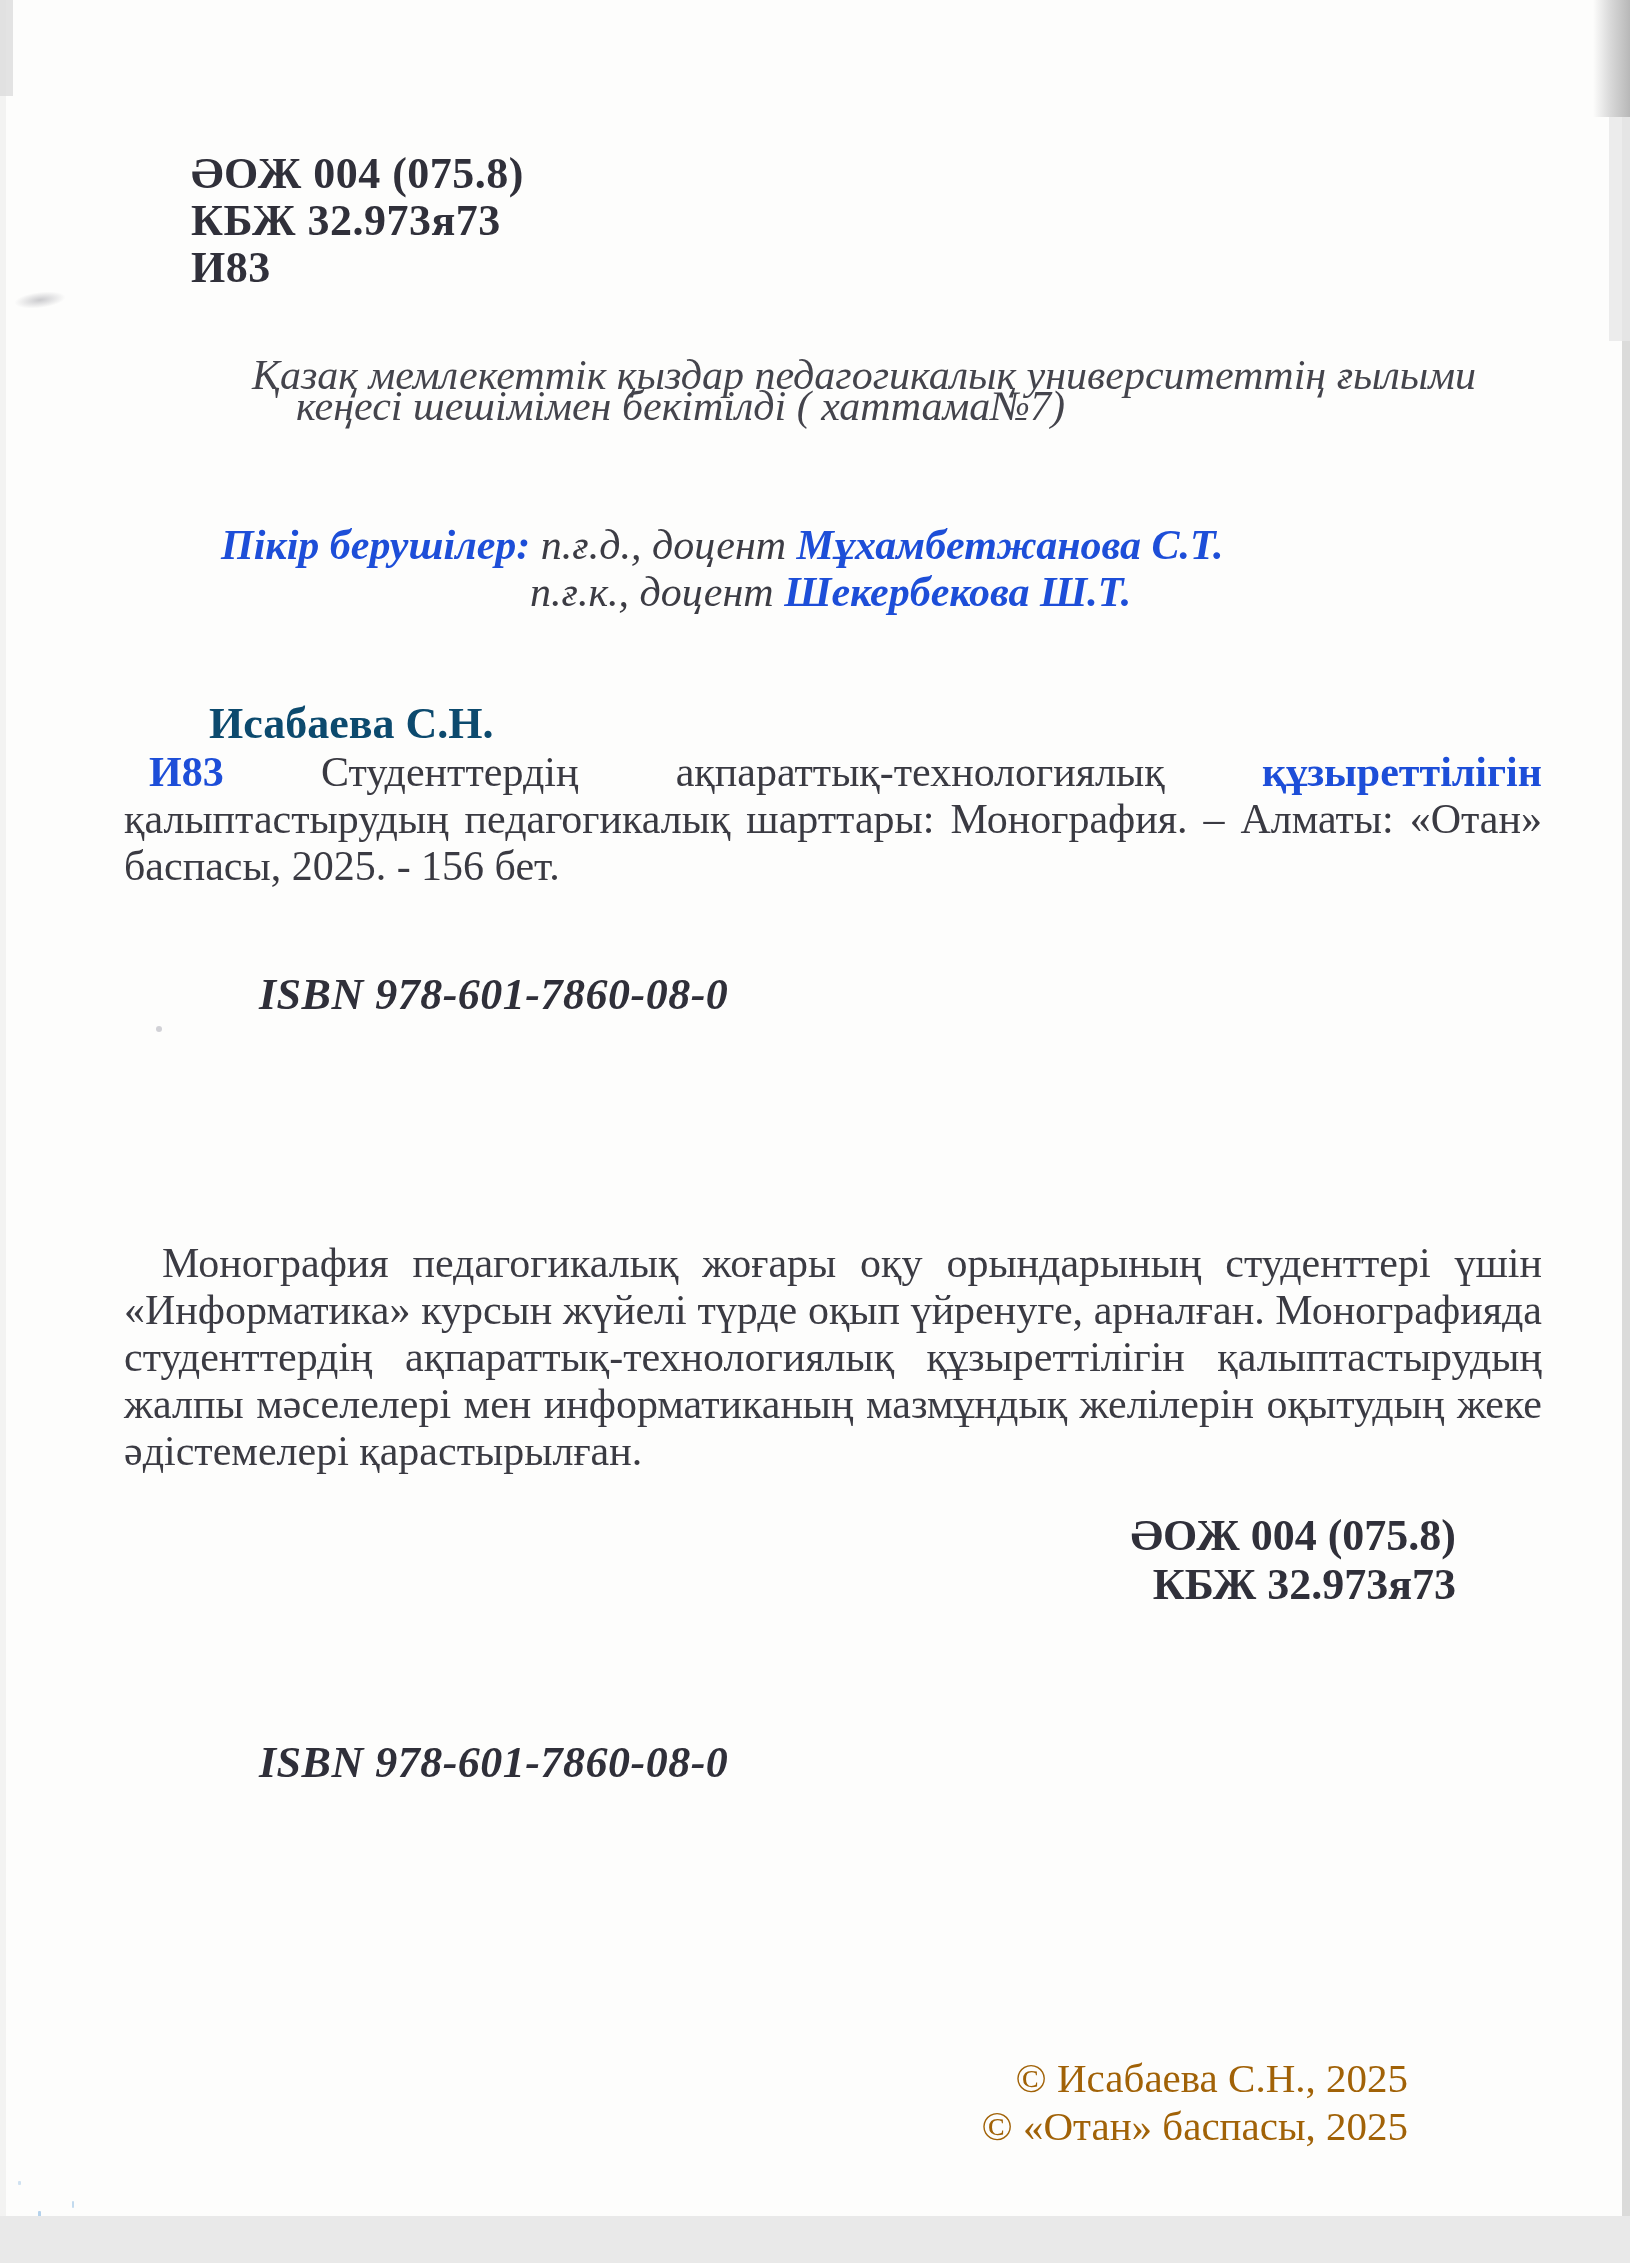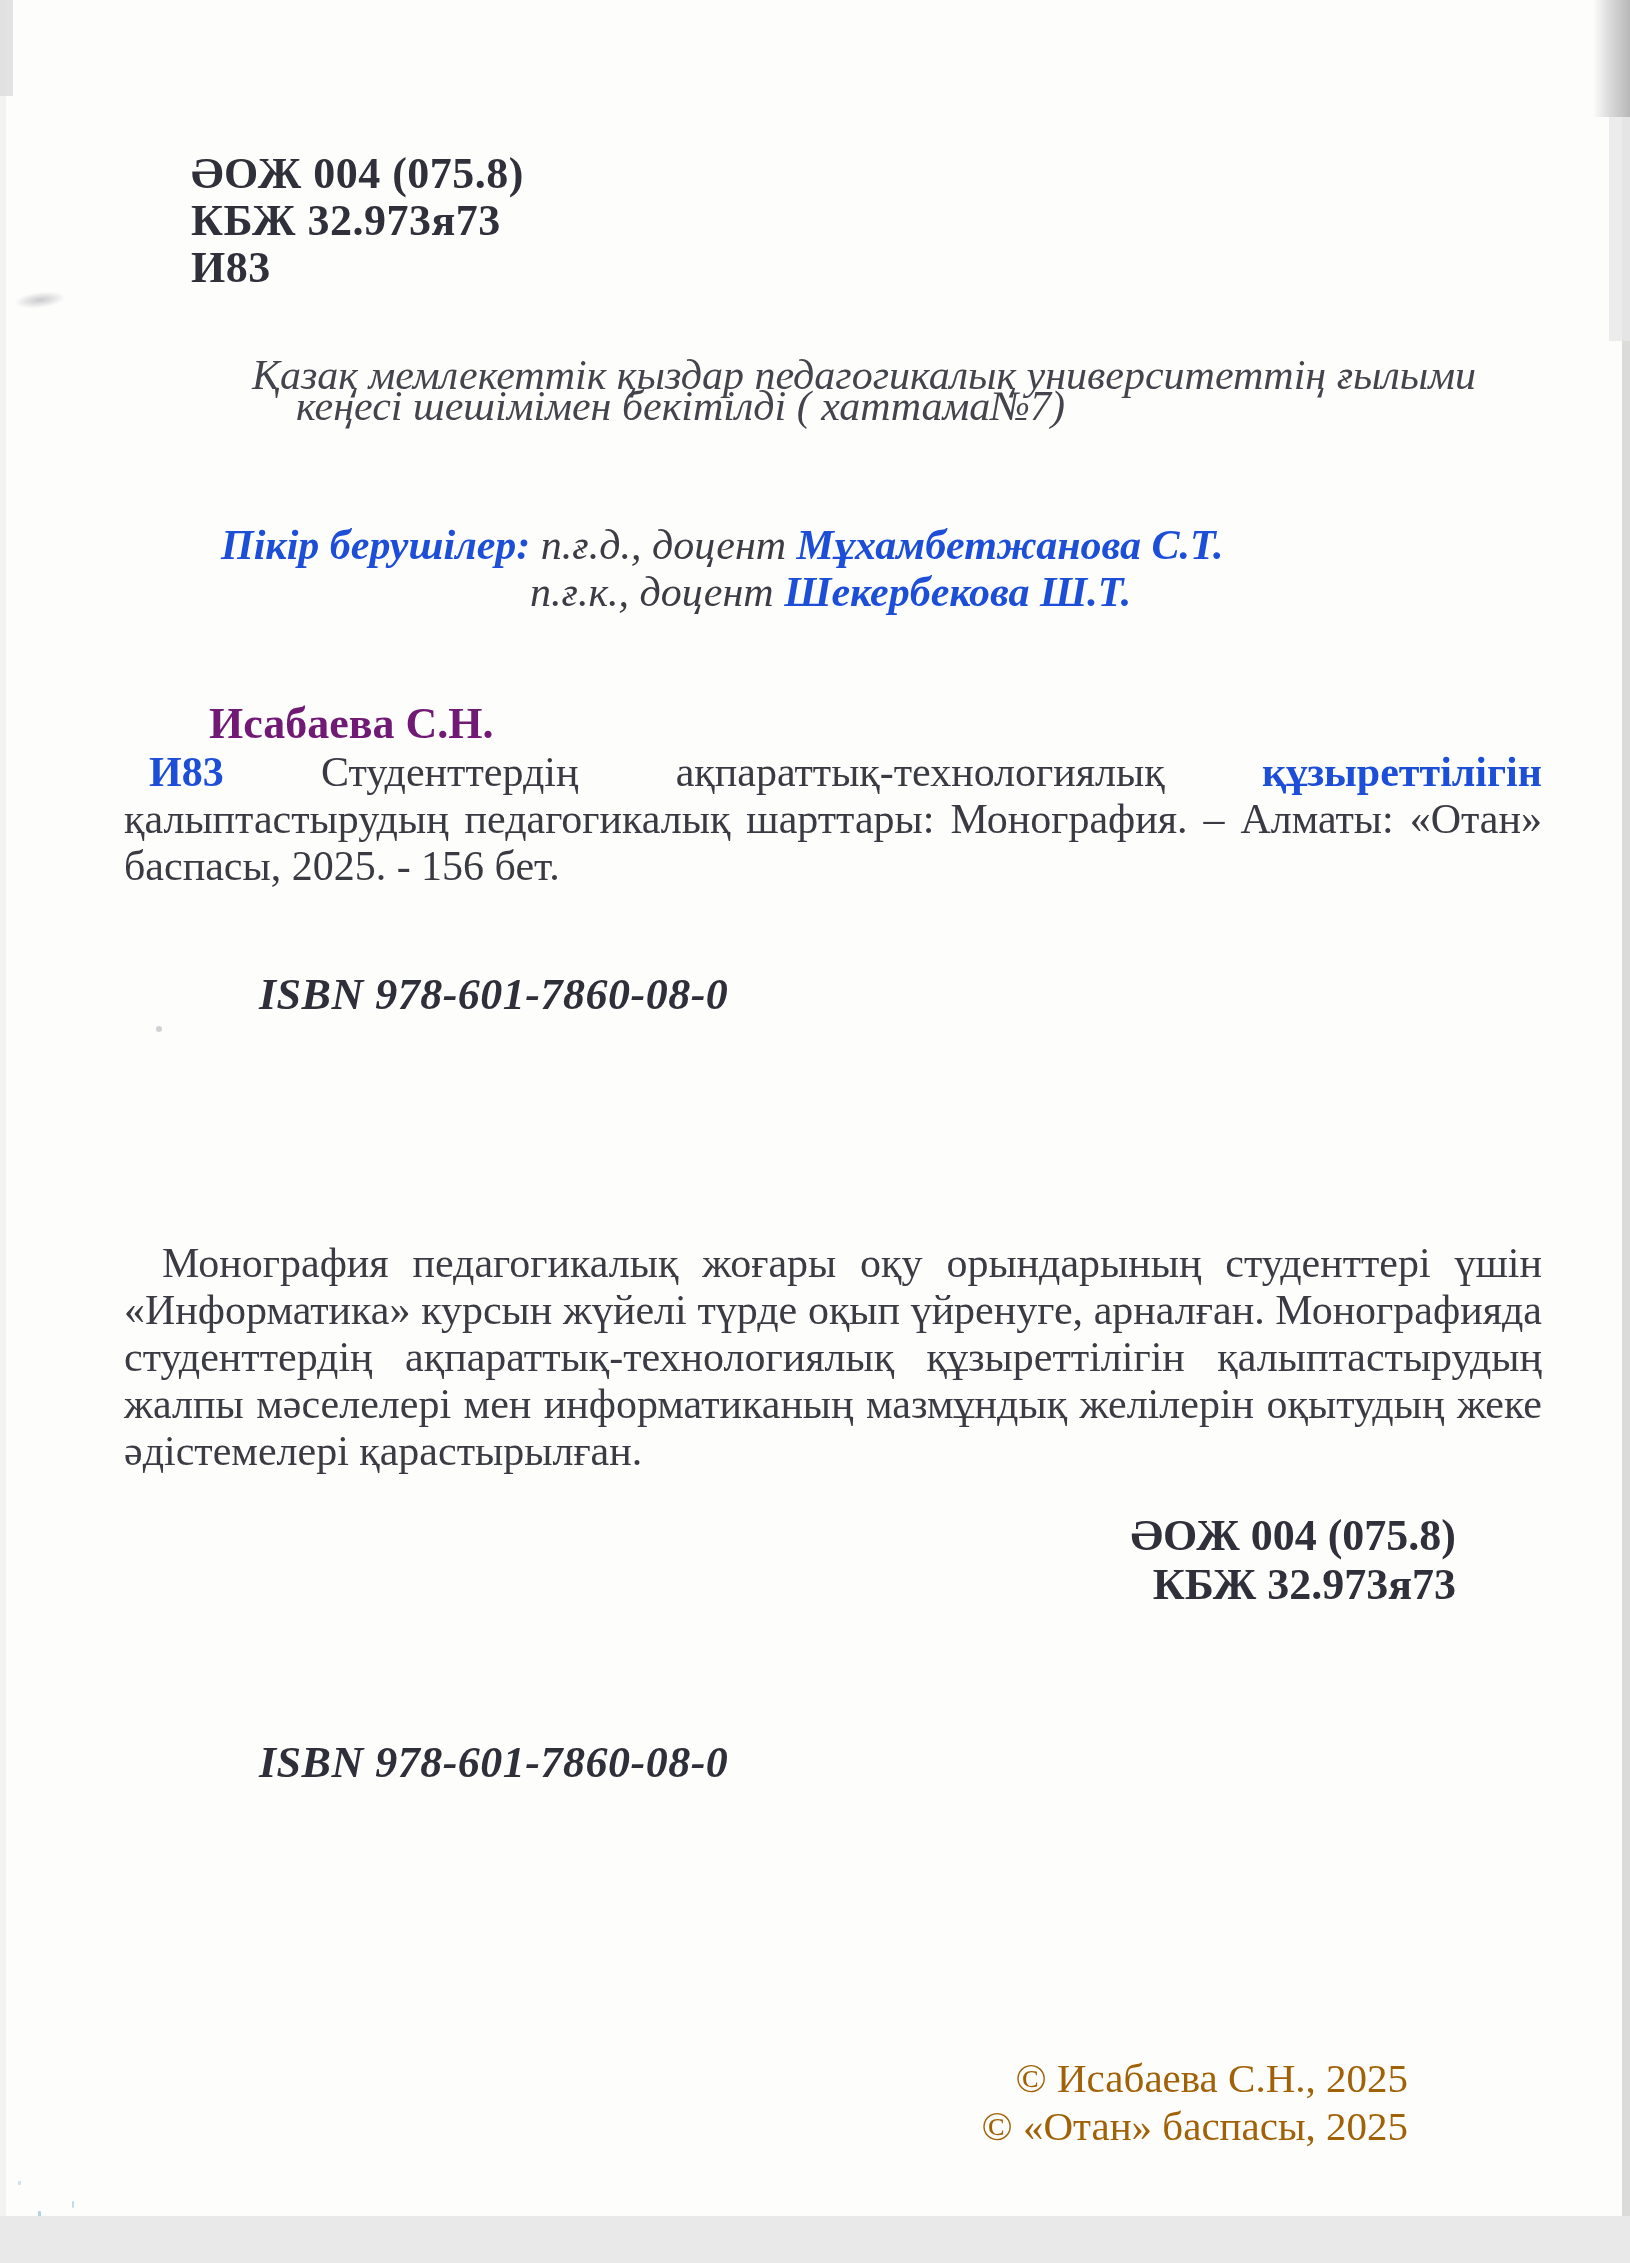--- a/index.html
+++ b/index.html
@@ -11,21 +11,21 @@
     overflow:hidden;
     font-family:"Liberation Serif","DejaVu Serif",serif;
     color:#3a3a42;
   }
   
   .abs{position:absolute;white-space:nowrap;}
   .b{font-weight:bold;color:#1d4ed8;}
   .classification{font-size:44px;line-height:47px;font-weight:bold;color:#30303a;letter-spacing:0.5px;}
   .approval-line{font-size:42px;font-style:italic;color:#44444c;}
   .reviewers-line{font-size:42px;font-style:italic;color:#3c3c44;}
-  .author{font-size:44px;font-weight:bold;color:#701a75;}
+  .author{font-size:44px;font-weight:bold;color:#0c4a6e;}
   .card{left:124px;width:1418px;font-size:42px;line-height:47px;}
   .card-l1{position:absolute;left:25px;top:0;width:1393px;display:flex;justify-content:space-between;}
   .card-l2{position:absolute;left:0;top:47px;width:1418px;text-align:justify;text-align-last:justify;}
   .card-l3{position:absolute;left:0;top:94px;}
   .isbn{font-size:44px;font-weight:bold;color:#2f2f39;letter-spacing:0.5px;font-style:italic;}
   .annotation{left:124px;width:1418px;font-size:42px;line-height:47px;color:#3b3b43;}
   .annotation div{text-align:justify;text-align-last:justify;}
   .annotation .first{padding-left:38px;width:1380px;}
   .annotation .last{text-align:center;text-align-last:left;}
   .class-right{right:175px;text-align:right;font-size:44px;line-height:49px;font-weight:bold;color:#30303a;}

